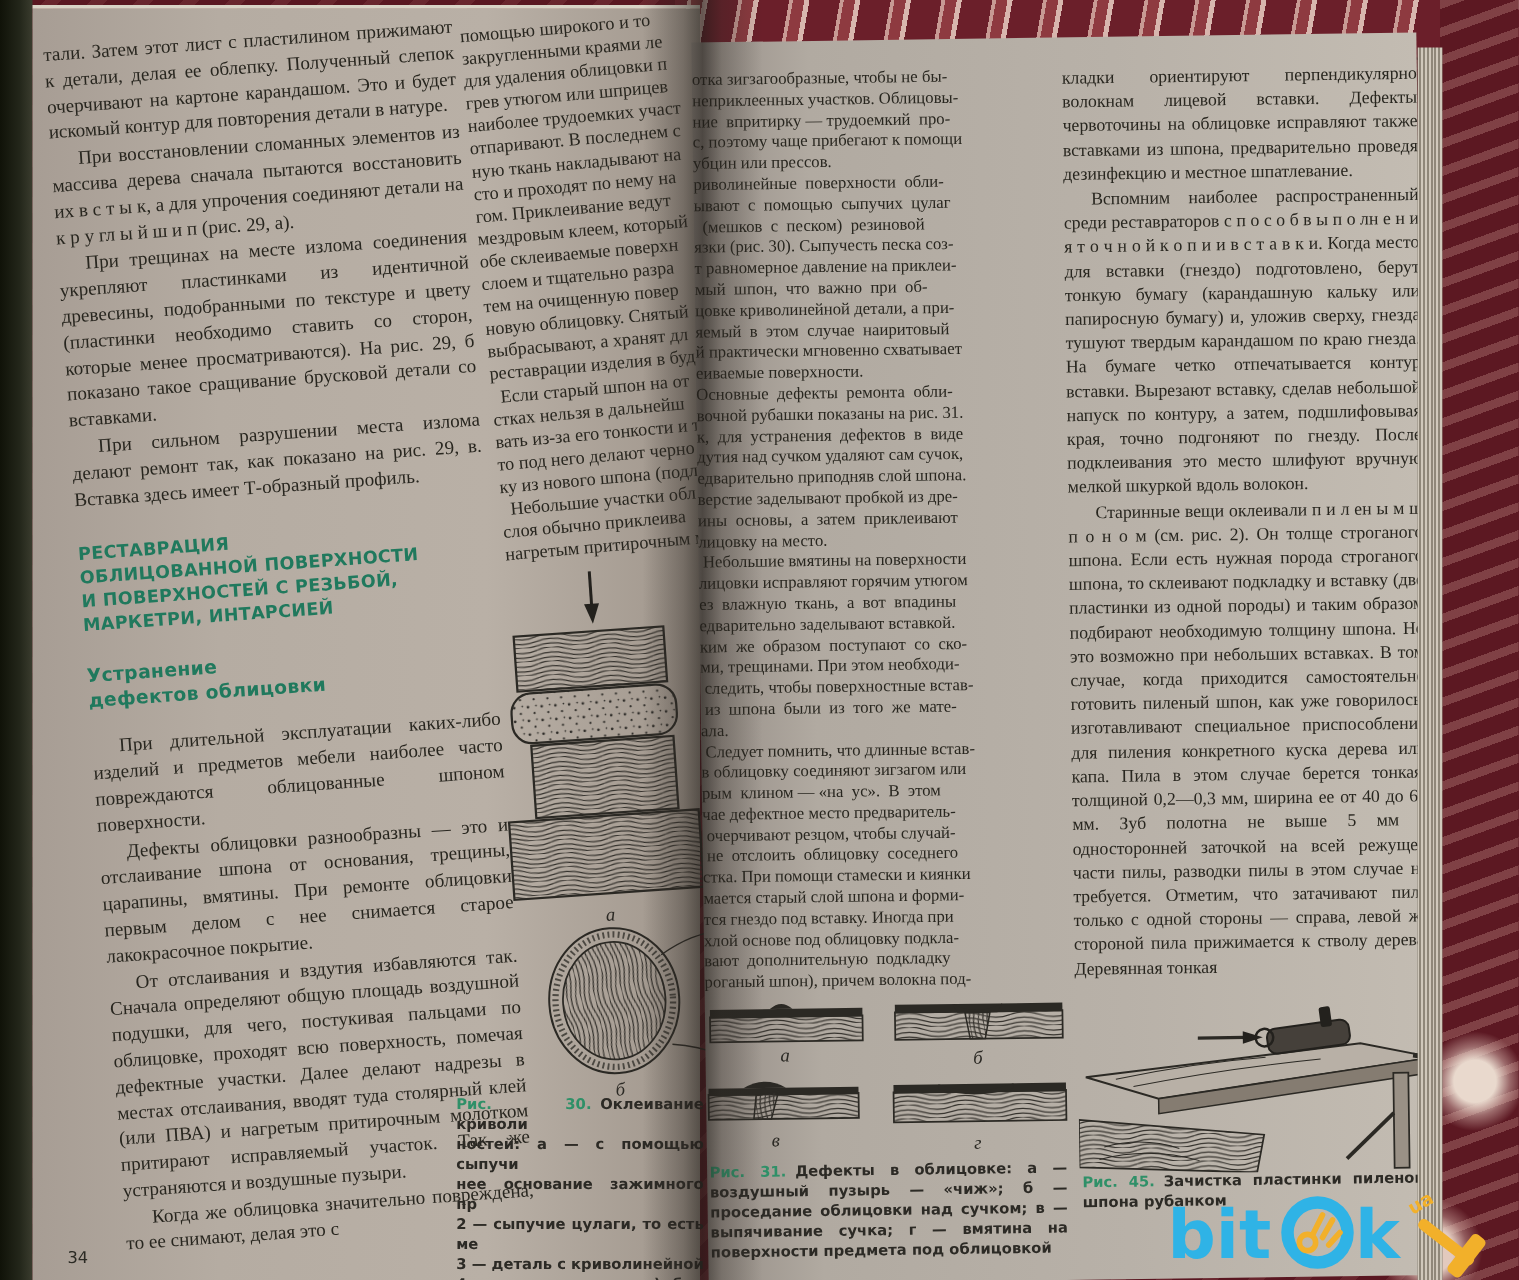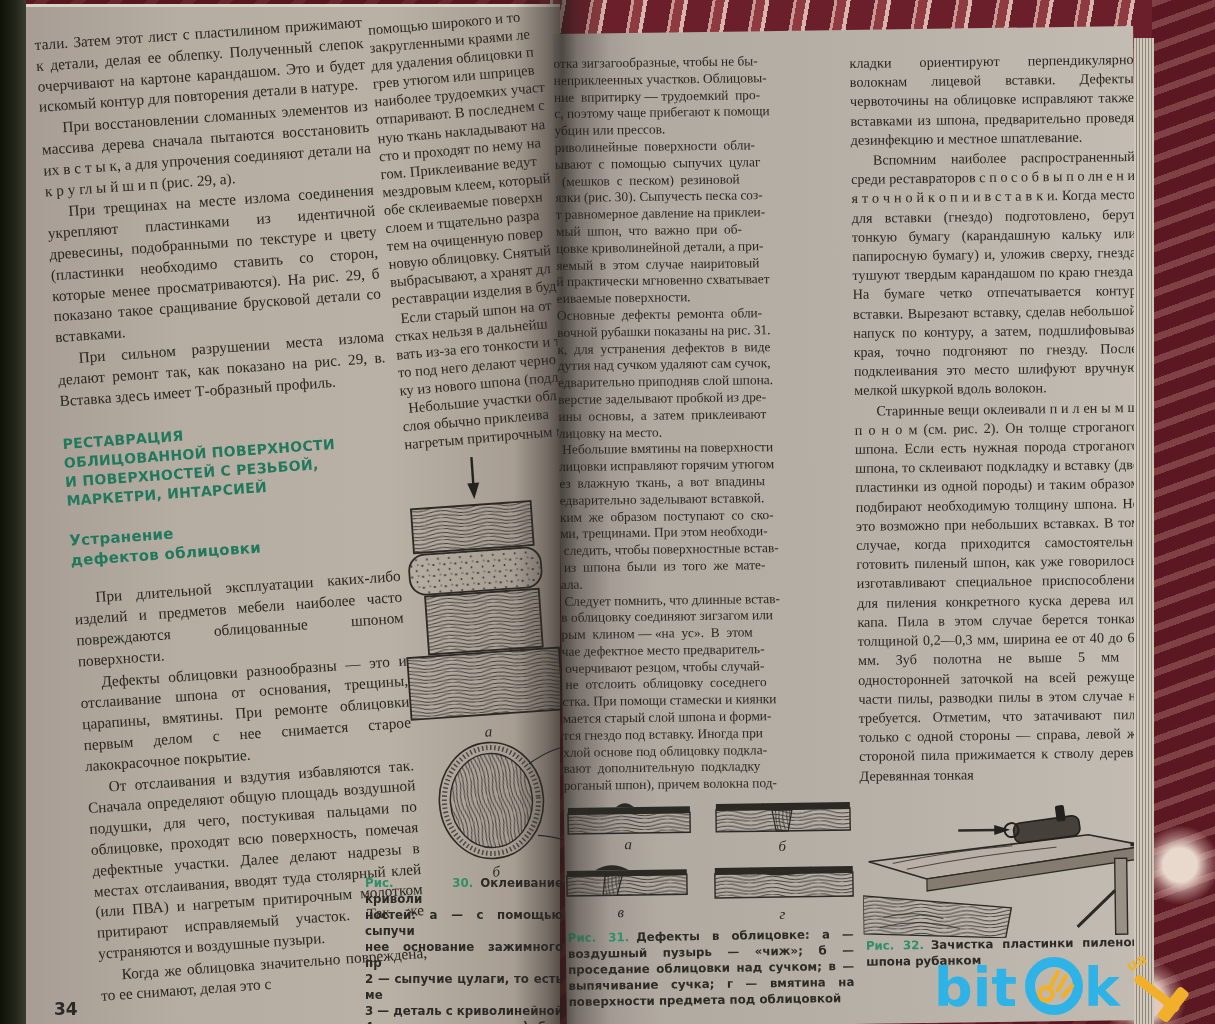--- a/index.html
+++ b/index.html
@@ -58,21 +58,21 @@
     transform:rotate(-4deg);transform-origin:0 0;
   }
   .h-green{
     font-family:"DejaVu Sans", sans-serif;font-weight:bold;color:#20795d;
     white-space:pre-line;letter-spacing:.3px;text-align:left;text-indent:0;
   }
   .h-main{font-size:14px;line-height:19px;margin:24px 0 20px 0 !important;}
   .h-sub{font-size:15px;line-height:20px;margin:0 0 18px 0 !important;}
   .pagenum{
     position:absolute;left:28px;top:992px;
-    font-family:"DejaVu Sans", sans-serif;font-weight:bold;font-size:17px;color:#2b2a24;
+    font-family:"DejaVu Sans", sans-serif;font-weight:normal;font-size:13px;color:#2b2a24;
   }
   .lcol2{
     position:absolute;left:340px;top:0;width:198px;height:446px;overflow:hidden;
   }
   .lcol2 .inner{
     width:310px;white-space:pre;font-size:14.6px;line-height:18.1px;color:#28261f;
     transform:rotate(-5deg) translate(0,14px);transform-origin:0 0;
   }
   .rp-rot{position:absolute;inset:0;}
   .rcol1{
@@ -307,21 +307,21 @@
         <polygon points="132,29 132,39 148,34" fill="#23211d" stroke="none"></polygon>
         <rect x="252" y="64" width="12" height="76" fill="#9a9186" stroke-width="1.4"></rect>
         <line x1="252" y1="96" x2="214" y2="132" stroke-width="3"></line>
         <polygon points="0,98 148,112 142,142 0,136" fill="url(#wg)" stroke-width="1.4"></polygon>
         <path d="M20 120 q30 -8 60 2 M16 130 q40 -10 80 2" fill="none" stroke-width="0.8"></path>
         <path d="M268 50 l14 2 v16" fill="none" stroke-width="4"></path>
       </g>
     </svg>
 
     <div class="cap cap32">
-      <span class="lbl">Рис. 32.</span><span>Зачистка пластинки пиленого шпона рубанком</span>
+      <span class="lbl">Рис. 45.</span><span>Зачистка пластинки пиленого шпона рубанком</span>
     </div>
 
   </div>
 </div>
 
 <div class="edge-stack"></div>
 <div class="gutter"></div>
 
 <svg class="wm" width="272" height="78" viewBox="0 0 272 78">
   <text x="2" y="60" font-family="DejaVu Sans, sans-serif" font-weight="bold" font-size="54" fill="#2fb3e6">bit</text>

